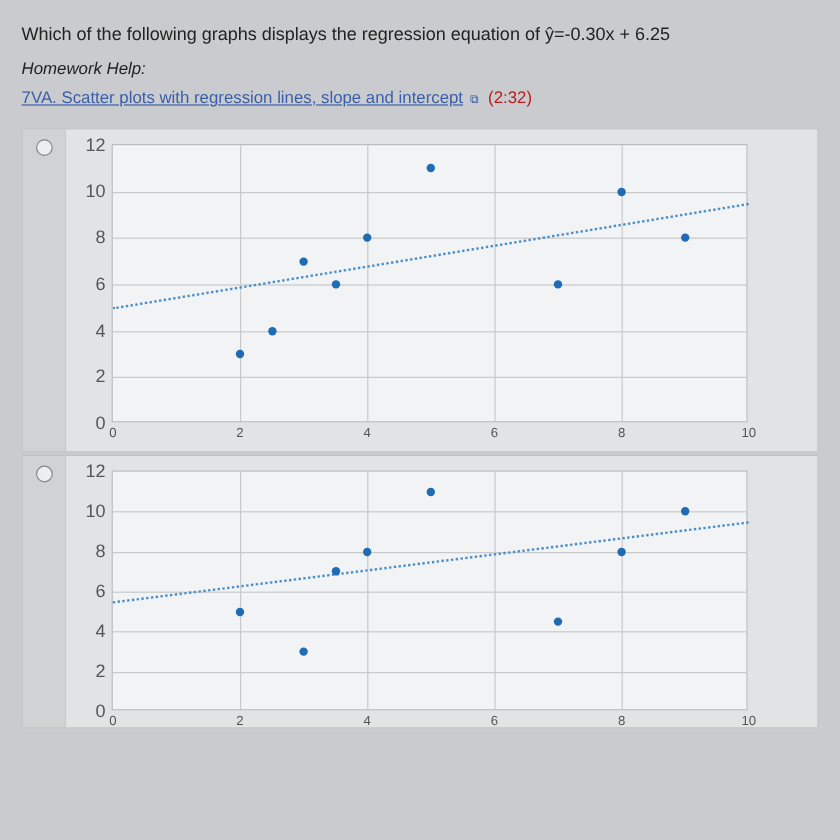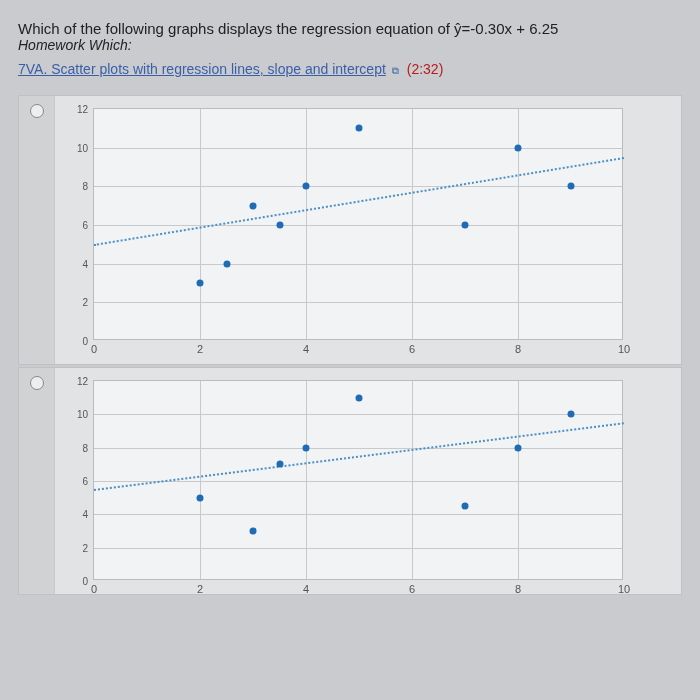--- a/index.html
+++ b/index.html
@@ -6,20 +6,21 @@
     body {
       font-family: Arial, sans-serif;
       background: #c9cbce;
       width: 700px;
       height: 700px;
       padding: 20px 18px;
       color: #222;
     }
     .question-text {
       font-size: 15px;
+      margin-bottom: 12px;
       font-weight: 500;
     }
     .help-label {
       font-size: 14px;
       font-style: italic;
       margin-bottom: 8px;
     }
     .help-link-row {
       font-size: 14px;
       margin-bottom: 18px;
@@ -80,21 +81,21 @@
     .gridline-v, .gridline-h {
       position: absolute;
       background: #c7c9cb;
     }
     .gridline-v { width: 1px; height: 100%; }
     .gridline-h { height: 1px; width: 100%; }
     .tick-y {
       position: absolute;
       right: 100%;
       transform: translateY(-50%);
-      font-size: 10px;
+      font-size: 15px;
       color: #555;
       padding-right: 6px;
       text-align: center;
     }
     .tick-x {
       position: absolute;
       top: 100%;
       transform: translateX(-50%);
       font-size: 11px;
       color: #555;
@@ -112,21 +113,21 @@
       position: absolute;
       height: 0;
       border-top: 2px dotted #4a8fc9;
       transform-origin: left center;
     }
   </style>
 </head>
 <body>
 
 <div class="question-text">Which of the following graphs displays the regression equation of ŷ=-0.30x + 6.25</div>
-<div class="help-label">Homework Which:</div>
+<div class="help-label">Homework Help:</div>
 <div class="help-link-row">
   <a class="help-link">7VA. Scatter plots with regression lines, slope and intercept</a>
   <span class="ext-icon">⧉</span>
   <span class="duration">(2:32)</span>
 </div>
 
 <div class="options">
 
   <div class="option-row">
     <div class="radio-cell">

